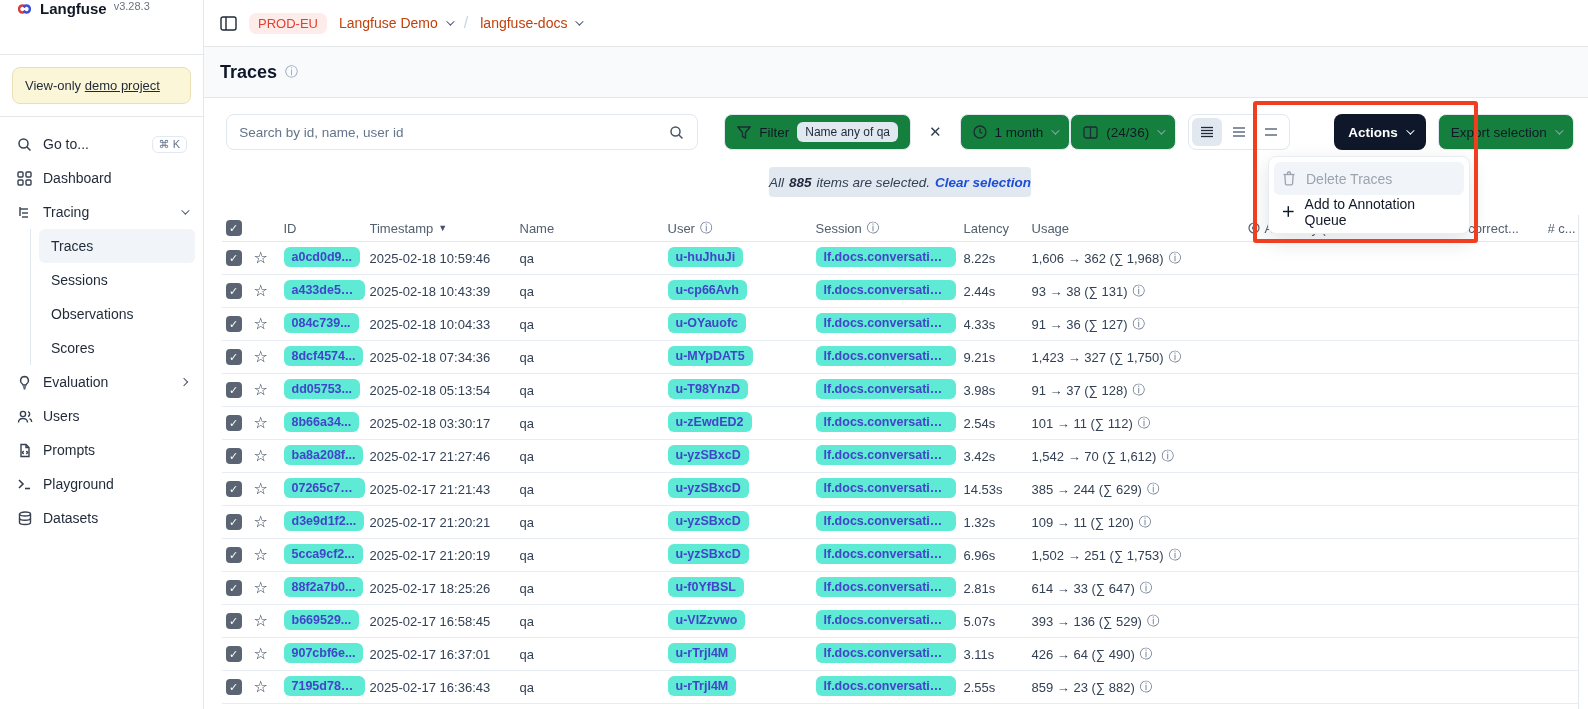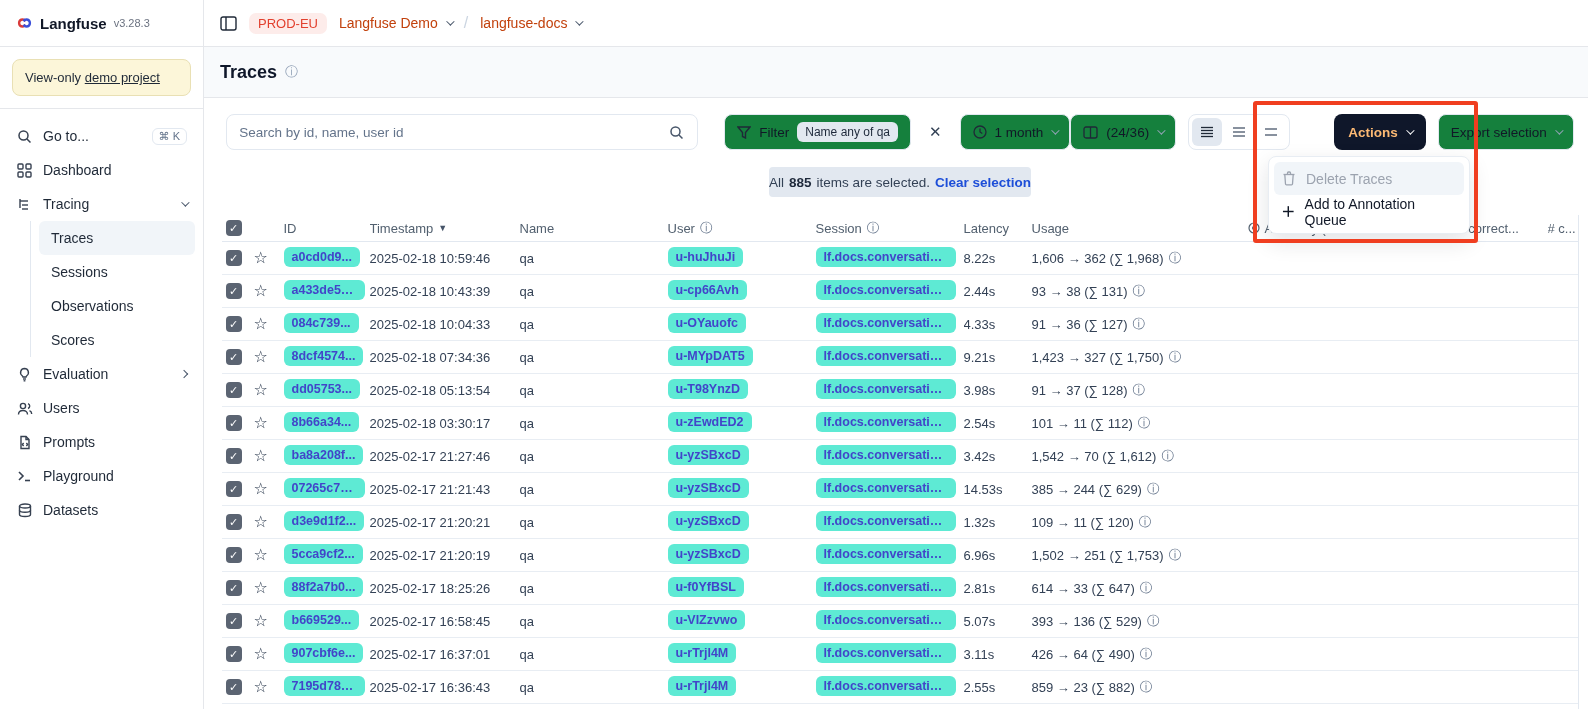--- a/index.html
+++ b/index.html
@@ -2,21 +2,21 @@
 <html><head>
 <meta charset="utf-8">
 <style>
   * { margin:0; padding:0; box-sizing:border-box; }
   html,body { width:1588px; height:709px; overflow:hidden; background:#fff;
     font-family:"Liberation Sans","DejaVu Sans",sans-serif; color:#1e293b; }
   .app { display:flex; width:100%; height:100%; }
 
   
   .sidebar { width:204px; flex:0 0 204px; border-right:1px solid #e5e7eb; display:flex; flex-direction:column; background:#fff; }
-  .sb-header { height:47px; border-bottom:1px solid #e5e7eb; display:flex; align-items:center; padding:0 16px; gap:7px; }
+  .sb-header { height:55px; border-bottom:1px solid #e5e7eb; display:flex; padding:0 16px; gap:7px; }
   .sb-title { font-weight:700; font-size:15px; color:#111827; }
   .sb-version { font-size:11px; color:#6b7280; }
   .sb-viewonly-section { padding:12px; border-bottom:1px solid #e5e7eb; }
   .viewonly-box { background:#fcf6d9; border:1px solid #e9e0b4; border-radius:8px; padding:10px 12px; font-size:13px; color:#1f2937; }
   .viewonly-box u { text-decoration:underline; }
   .sb-nav { padding:10px 8px; display:flex; flex-direction:column; }
   .nav-item { display:flex; align-items:center; gap:10px; height:34px; padding:0 8px; border-radius:6px; font-size:14px; color:#1f2937; cursor:pointer; }
   .nav-item .spacer { flex:1; }
   .kbd { font-size:11px; color:#64748b; border:1px solid #e2e8f0; border-radius:6px; padding:1px 6px; background:#fff; }
   .icon16 { width:17px; height:17px; display:inline-flex; align-items:center; justify-content:center; color:#374151; flex:0 0 17px; }
@@ -46,25 +46,25 @@
   .search-box input { border:none; outline:none; flex:1; font-size:13.5px; color:#334155; font-family:inherit; background:transparent; }
   .search-box input::placeholder { color:#64748b; }
   .btn { height:36px; border:1px solid #e2e8f0; border-radius:8px; background:#15803d; display:flex; align-items:center; gap:8px; padding:0 12px; font-size:13.5px; color:#111827; cursor:pointer; font-family:inherit; }
   .badge-pill { background:#e2e8f0; border-radius:6px; font-size:12px; padding:3px 8px; color:#1e293b; white-space:nowrap; }
   .xbtn { border:none; background:none; font-size:15px; color:#334155; cursor:pointer; padding:0 6px; }
   .toolbar .gap24 { width:26px; } .toolbar .gap12 { width:12px; }
   .toolbar-right { margin-left:auto; display:flex; align-items:center; gap:12px; }
   .toggle-group { height:36px; border:1px solid #e2e8f0; border-radius:8px; display:flex; align-items:center; padding:3px; gap:2px; }
   .toggle-btn { width:30px; height:28px; border-radius:6px; display:flex; align-items:center; justify-content:center; cursor:pointer; color:#475569; }
   .toggle-btn.selected { background:#e2e8f0; }
-  .btn-dark { height:36px; background:#0f172a; color:#fdba74; border:none; border-radius:8px; display:flex; align-items:center; gap:8px; padding:0 14px; font-size:13.5px; font-weight:600; cursor:pointer; font-family:inherit;margin-left:32px; }
+  .btn-dark { height:36px; background:#0f172a; color:#ffffff; border:none; border-radius:8px; display:flex; align-items:center; gap:8px; padding:0 14px; font-size:13.5px; font-weight:600; cursor:pointer; font-family:inherit;margin-left:32px; }
   .btn-dark .chev { border-color:#fff; }
 
   
-  .banner { height:30px; background:#e2e8f0; border-radius:4px; display:flex; align-items:center; justify-content:center; gap:5px; font-size:13.5px; color:#334155; margin-bottom:18px; }
+  .banner { height:30px; background:#e2e8f0; border-radius:4px; display:flex; align-items:center; justify-content:center; gap:5px; font-size:13.5px; color:#334155; margin-bottom:18px;font-style:italic; }
   .banner b { color:#1e293b; }
   .banner .link { color:#1d4ed8; font-weight:700; cursor:pointer; }
 
   
   .table { flex:1; border-right:1px solid #e2e8f0; min-height:0; overflow:hidden; }
   .trow { display:grid; grid-template-columns:32px 30px 86px 150px 148px 148px 148px 68px 216px 150px 150px 30px; align-items:center; border-bottom:1px solid #e8edf3; height:33px; font-size:13px; color:#334155; }
   .thead { height:27px; color:#52606f; font-size:13px; border-bottom:1px solid #e2e8f0; }
   .thead .hcell { display:flex; align-items:center; gap:5px; white-space:nowrap; overflow:hidden; }
   .cb { width:16px; height:16px; border-radius:4px; background:#5b6472; color:#fff; font-size:11px; display:flex; align-items:center; justify-content:center; cursor:pointer; margin-left:4px; }
   .star { font-size:16px; color:#334155; cursor:pointer; line-height:1; }

